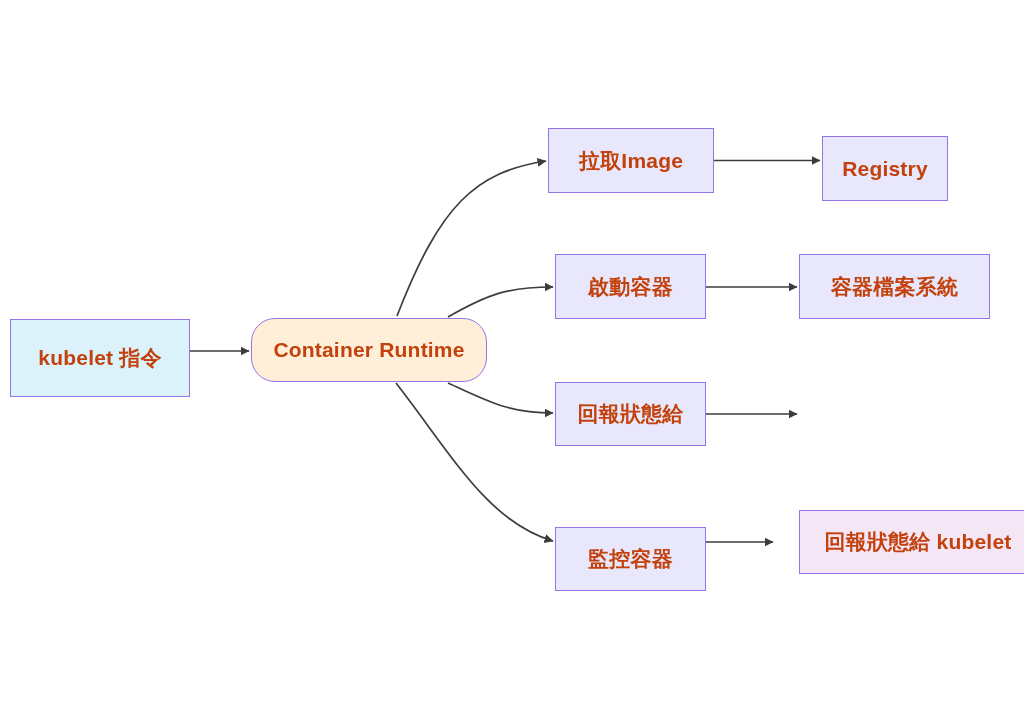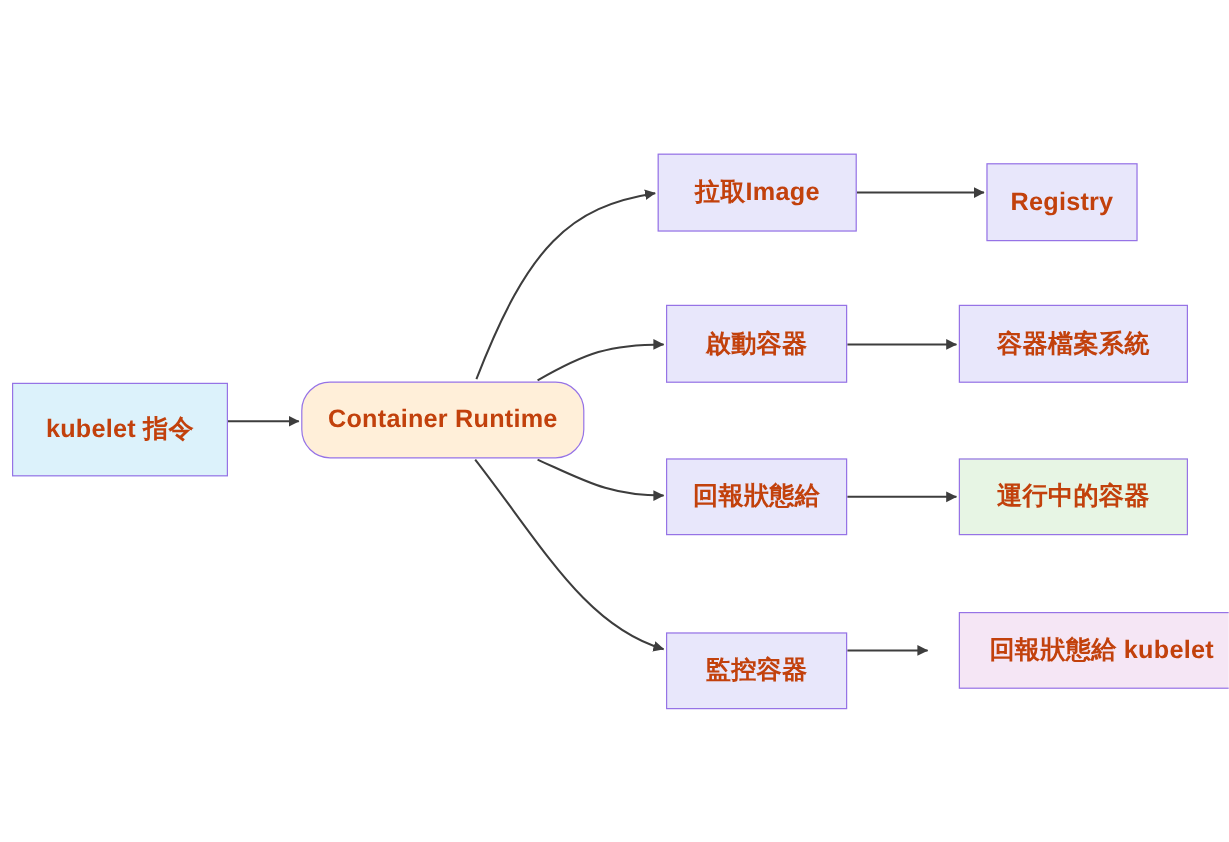--- a/index.html
+++ b/index.html
@@ -81,19 +81,18 @@
   <div class="node n-pull-image" style="background-color: rgb(232, 231, 251);">拉取Image</div>
 
   <div class="node n-registry" style="background-color: rgb(232, 231, 251);">Registry</div>
 
   <div class="node n-create-container" style="background-color: rgb(232, 231, 251);">啟動容器</div>
 
   <div class="node n-container-fs" style="background-color: rgb(232, 231, 251);">容器檔案系統</div>
 
   <div class="node n-start-container" style="background-color: rgb(232, 231, 251);">回報狀態給</div>
 
-  <div class="node n-running-container" style="background-color: rgb(231, 245, 228);">運行中的容器</div>
 
   <div class="node n-monitor-container" style="background-color: rgb(232, 231, 251);">監控容器</div>
 
   <div class="node n-report-status" style="background-color: rgb(245, 230, 245); margin-left: 24px;">回報狀態給 kubelet</div>
 
 </div>
 
 </body></html>

